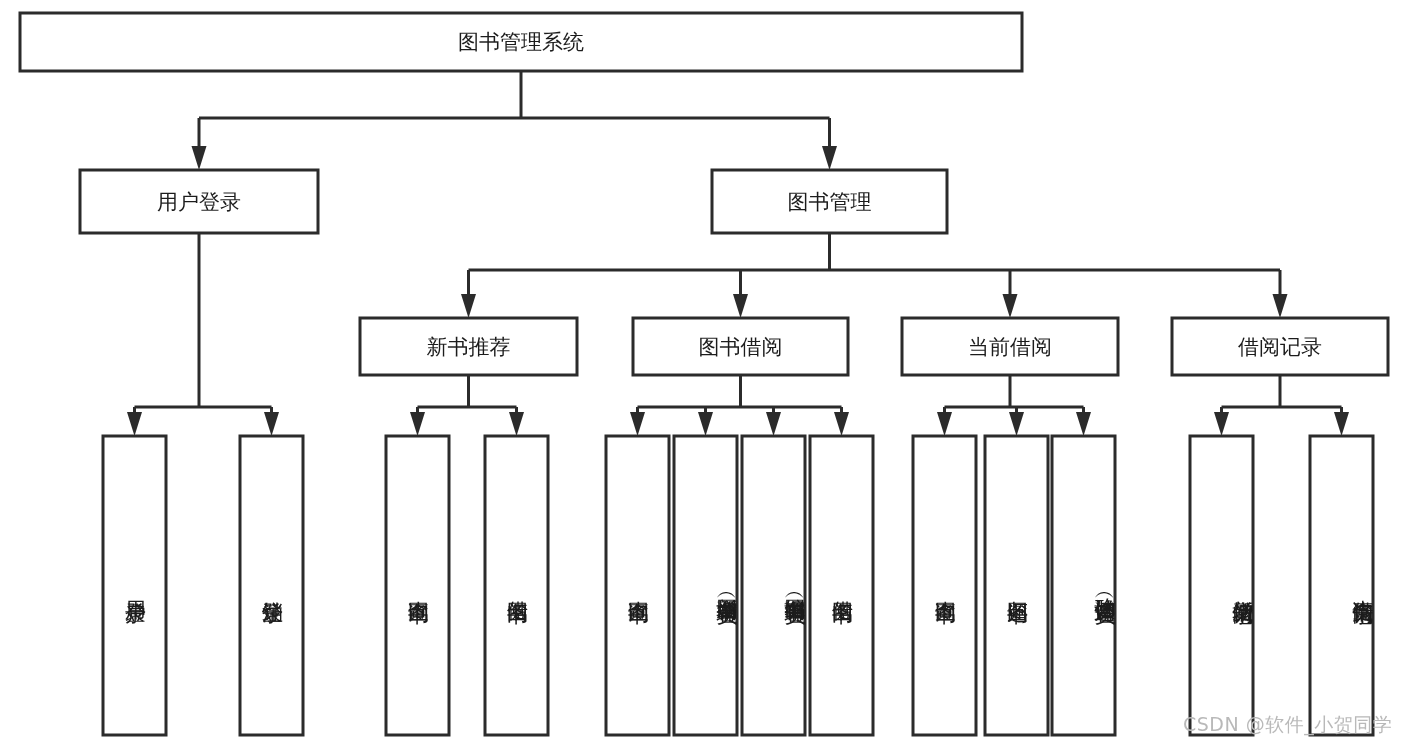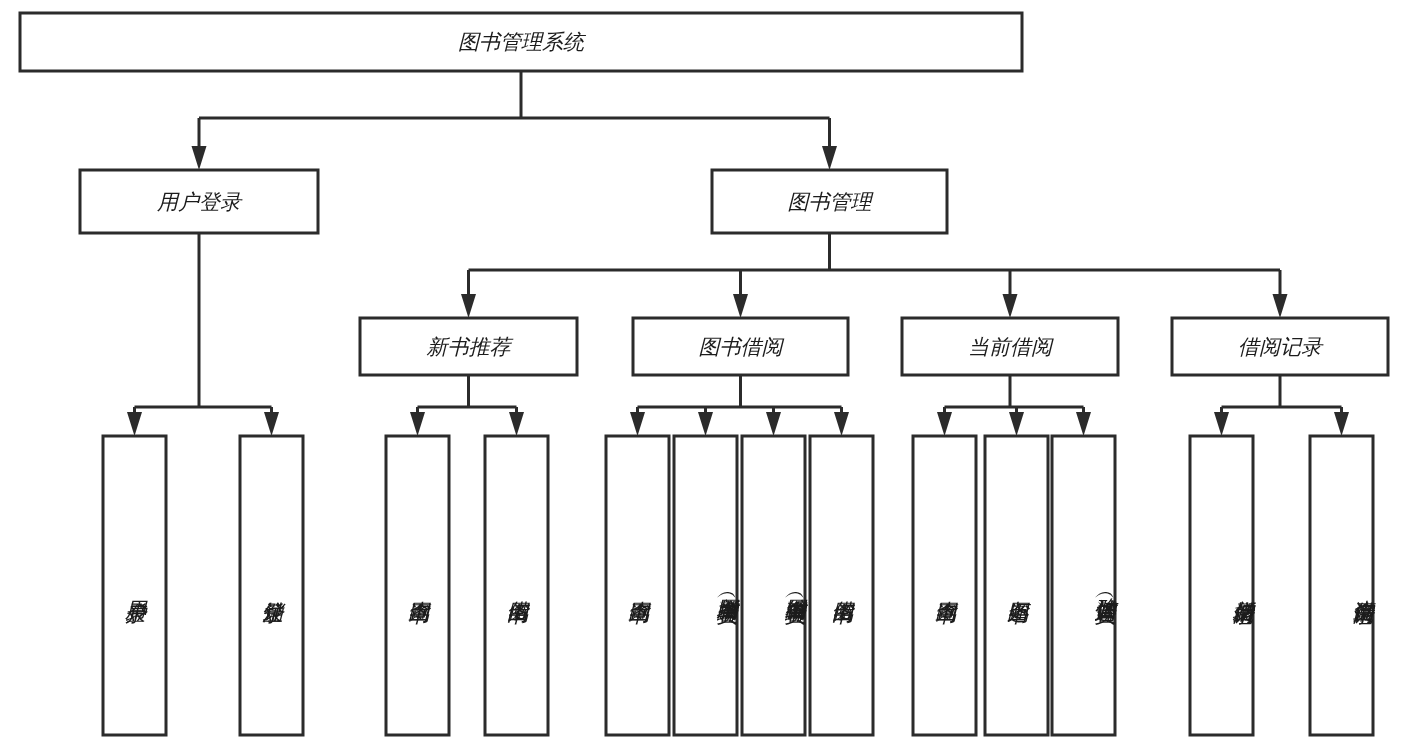--- a/index.html
+++ b/index.html
@@ -12,21 +12,20 @@
     width: 1405px;
     height: 747px;
     font-family: "DejaVu Sans", "Liberation Sans", sans-serif;
     overflow: hidden;
   }
   #diagram-root {
     position: relative;
     width: 1139px;
     height: 747px;
     background: #ffffff;
-    font-style: italic;
   }
   svg.diagram-canvas {
     position: absolute;
     left: 0;
     top: 0;
     width: 1405px;
     height: 747px;
     display: block;
   }
   .node-box {
@@ -191,13 +190,14 @@
       <div class="node-label-v" style="left: 606px; top: 442px; width: 63px; height: 287px; align-items: center;">查询图书</div>
       <div class="node-label-v" style="left: 674px; top: 442px; width: 63px; height: 287px;">新增图书（管理员）</div>
       <div class="node-label-v" style="left: 742px; top: 442px; width: 63px; height: 287px;">编辑图书（管理员）</div>
       <div class="node-label-v" style="left: 810px; top: 442px; width: 63px; height: 287px; align-items: center;">借阅图书</div>
       <div class="node-label-v" style="left: 913px; top: 442px; width: 63px; height: 287px; align-items: center;">查询图书</div>
       <div class="node-label-v" style="left: 985px; top: 442px; width: 63px; height: 287px; align-items: center;">归还图书</div>
       <div class="node-label-v" style="left: 1052px; top: 442px; width: 63px; height: 287px;">确认归还（管理员）</div>
       <div class="node-label-v" style="left: 1190px; top: 442px; width: 63px; height: 287px;">新增借阅记录</div>
       <div class="node-label-v" style="left: 1310px; top: 442px; width: 63px; height: 287px;">查询借阅记录</div>
     </div>
+  <div class="watermark">CSDN @软件_小贺同学</div>
 </div>
 
 </body></html>

